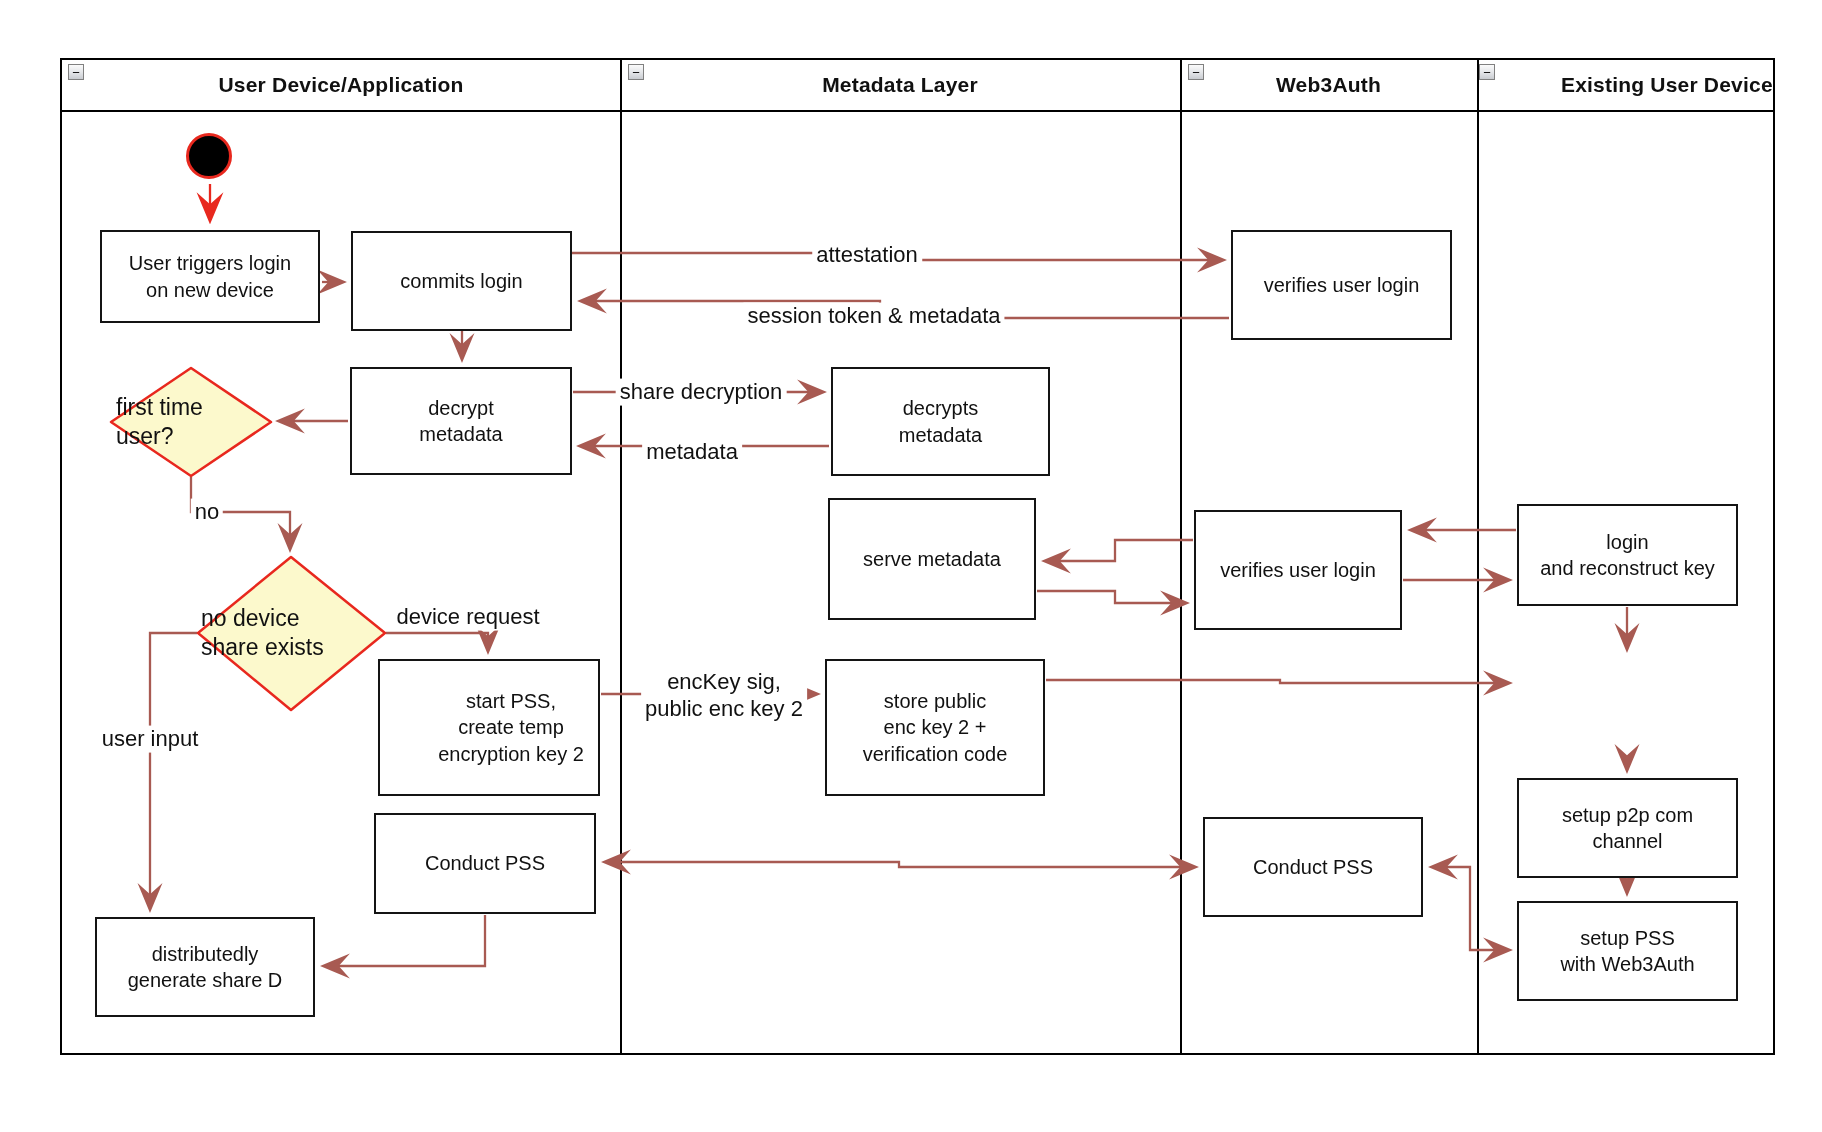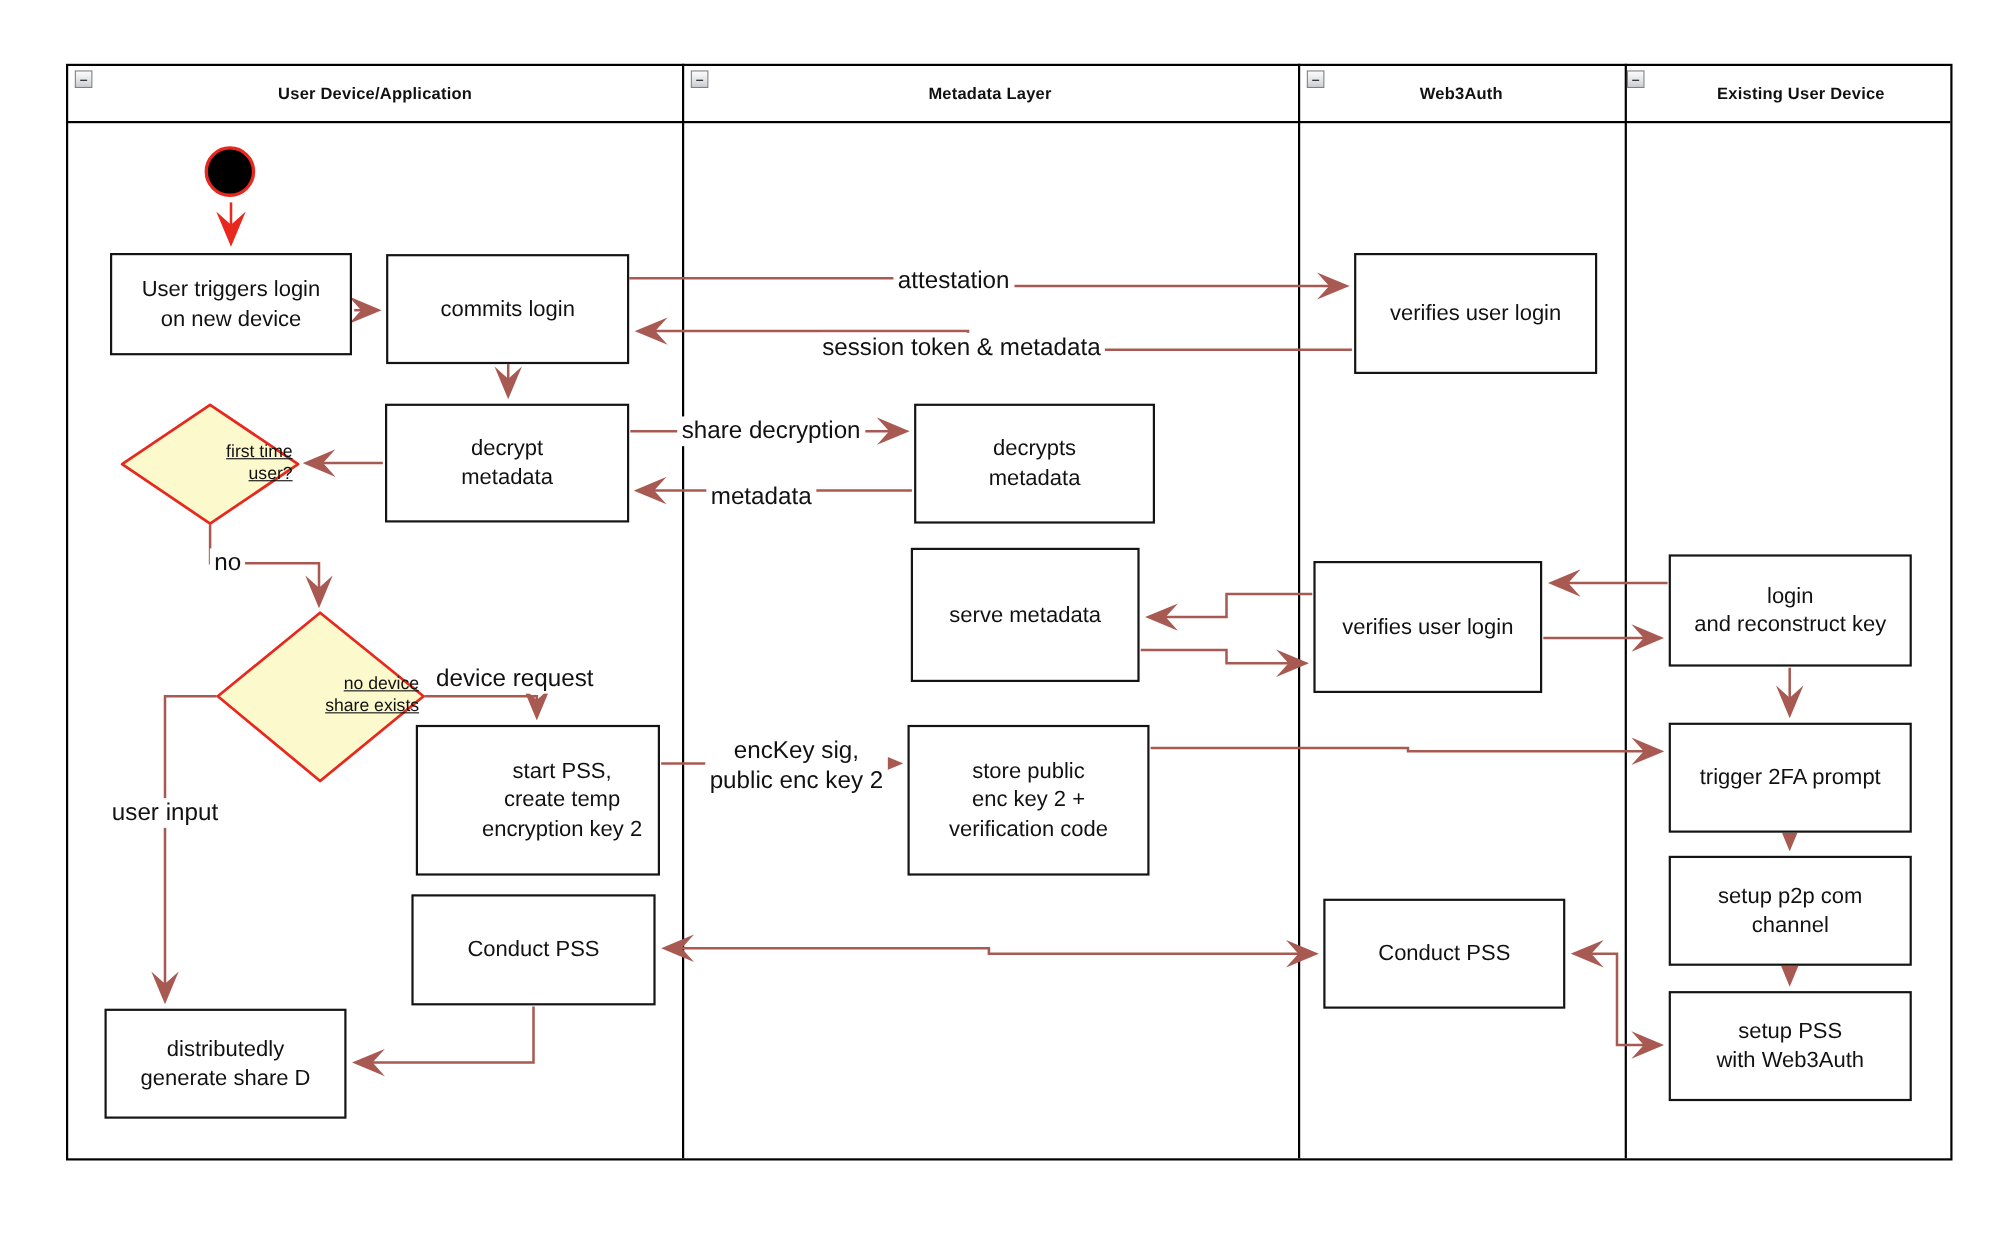--- a/index.html
+++ b/index.html
@@ -6,37 +6,37 @@
   #canvas{
     position:relative;width:1822px;height:1132px;background:#ffffff;overflow:hidden;
     font-family:"Liberation Sans","DejaVu Sans",sans-serif;color:#111;
   }
   
   .frame{position:absolute;left:60px;top:58px;width:1711px;height:993px;border:2px solid #000;background:#fff;}
   .vline{position:absolute;top:58px;height:995px;width:2px;background:#000;}
   .hline{position:absolute;left:60px;width:1713px;height:2px;background:#000;}
   .lane-header{
     position:absolute;top:60px;height:50px;display:flex;align-items:center;justify-content:center;
-    font-weight:bold;font-size:15px;letter-spacing:.2px;
+    font-weight:bold;font-size:21px;letter-spacing:.2px;
   }
   .collapse-btn{
     position:absolute;width:16px;height:16px;border:1px solid #808080;box-sizing:border-box;
     background:linear-gradient(180deg,#fbfbfb 0%,#e3e5e8 55%,#c9ccd1 100%);
     display:flex;align-items:center;justify-content:center;
     font-size:13px;line-height:1;color:#000;cursor:pointer;
   }
   
   .node{
     position:absolute;box-sizing:border-box;border:2.5px solid #141414;background:#fff;
     display:flex;align-items:center;justify-content:center;text-align:center;
     font-size:20px;line-height:1.32;white-space:pre-line;z-index:3;
   }
   .dlabel{
-    position:absolute;transform:translate(-50%,-50%);text-align:right;
-    font-size:16px;line-height:1.28;white-space:pre-line;z-index:4;text-decoration:underline;
+    position:absolute;transform:translate(-50%,-50%);text-align:left;
+    font-size:23px;line-height:1.28;white-space:pre-line;z-index:4;
   }
   .elabel{
     position:absolute;transform:translate(-50%,-50%);text-align:center;background:#fff;
     padding:0 4px;font-size:22px;line-height:1.22;white-space:pre-line;z-index:2;
   }
   .start-node{
     position:absolute;left:186px;top:133px;width:46px;height:46px;border-radius:50%;
     background:#000;border:3px solid #e8281e;box-sizing:border-box;z-index:3;
   }
   svg.wires{position:absolute;left:0;top:0;z-index:1;pointer-events:none;}
@@ -118,21 +118,20 @@
   <div class="node" style="left:828px;top:498px;width:208px;height:122px;">serve metadata</div>
   <div class="node" style="left:1194px;top:510px;width:208px;height:120px;">verifies user login</div>
   <div class="node" style="left:1517px;top:504px;width:221px;height:102px;">login
 and reconstruct key</div>
   <div class="node" style="left:378px;top:659px;width:222px;height:137px;padding-left:44px;">start PSS,
 create temp
 encryption key 2</div>
   <div class="node" style="left:825px;top:659px;width:220px;height:137px;">store public
 enc key 2 +
 verification code</div>
-  <div class="node" style="left:1517px;top:657px;width:221px;height:100px;">trigger 2FA prompt</div>
   <div class="node" style="left:1517px;top:778px;width:221px;height:100px;">setup p2p com
 channel</div>
   <div class="node" style="left:1517px;top:901px;width:221px;height:100px;">setup PSS
 with Web3Auth</div>
   <div class="node" style="left:374px;top:813px;width:222px;height:101px;">Conduct PSS</div>
   <div class="node" style="left:1203px;top:817px;width:220px;height:100px;">Conduct PSS</div>
   <div class="node" style="left:95px;top:917px;width:220px;height:100px;">distributedly
 generate share D</div>
 
   <div class="dlabel" style="left:191px;top:422px;width:150px;">first time

